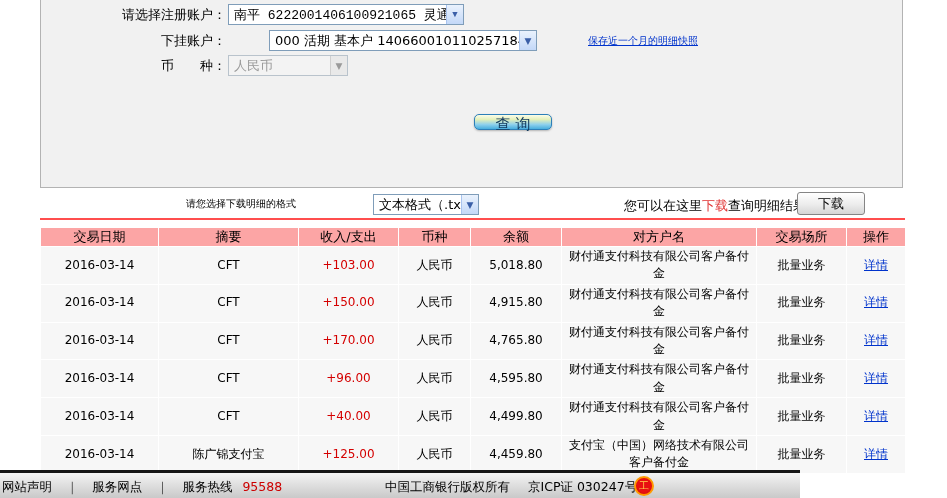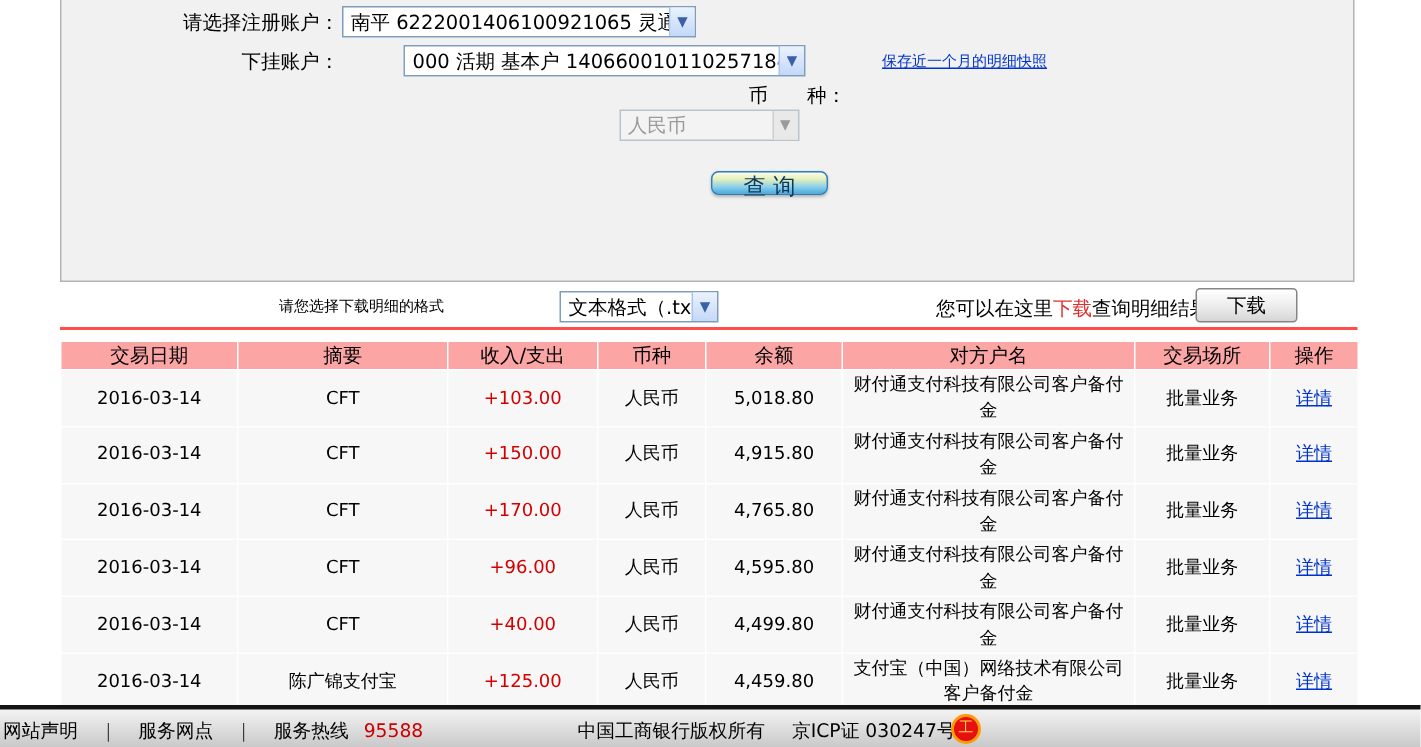--- a/index.html
+++ b/index.html
@@ -9,23 +9,23 @@
     font-family:"DejaVu Sans","Liberation Sans",sans-serif;
     color:#000;
   }
   
   .form-box {
     position:absolute; left:40px; top:-10px; width:863px; height:198px;
     background:#f1f1f1; border:1px solid #b3b3b3;
   }
   .form-row { position:absolute; left:0; width:100%; display:flex; align-items:center; font-size:13px; }
   .form-label { display:inline-block; width:185px; text-align:right; white-space:pre; }
-  .row-account   { top:13px; }
+  .row-account   { top:13px;font-family:Liberation Mono, monospace; }
   .row-subacct   { top:39px;gap:41px; }
-  .row-currency  { top:64px;flex-direction:column; }
+  .row-currency  { top:64px; }
   .row-flow      { top:91px; }
   
   .sel {
     display:inline-flex; align-items:center; height:21px; margin-left:2px;
     background:#fff; border:1px solid #7f9db9; font-size:13px; cursor:default;
   }
   .sel .sel-txt { padding:0 5px; white-space:nowrap; overflow:hidden; flex:1; }
   .sel .sel-arrow {
     width:17px; height:19px; flex:0 0 17px;
     background:linear-gradient(180deg,#eaf2fd,#c3d8f8);
@@ -82,21 +82,21 @@
     height:18px; text-align:center; padding:0 2px; white-space:nowrap;
   }
   .tx-table td {
     background:#f7f7f7; height:36px; text-align:center;
     padding:1px 6px; line-height:1.45; word-break:break-all;
   }
   .amt { color:#d40000; }
   .detail-link { color:#0033cc; text-decoration:underline; cursor:pointer; }
   
   .footer {
-    position:absolute; left:0; top:470px; width:947px; height:28px;
+    position:absolute; left:0; top:470px; width:800px; height:28px;
     border-top:3px solid #141414;
     background:linear-gradient(180deg,#f3f3f3,#c9c9c9);
     font-size:12.5px;
   }
   .footer-left { position:absolute; left:2px; top:6px; white-space:nowrap; }
   .footer-left .sep { margin:0 10px; color:#333; }
   .footer-left .hot-num { color:#cc0000; margin-left:6px; }
   .footer-center { position:absolute; left:385px; top:6px; white-space:nowrap; }
   .footer-center .icp { margin-left:14px; }
   .emblem {

